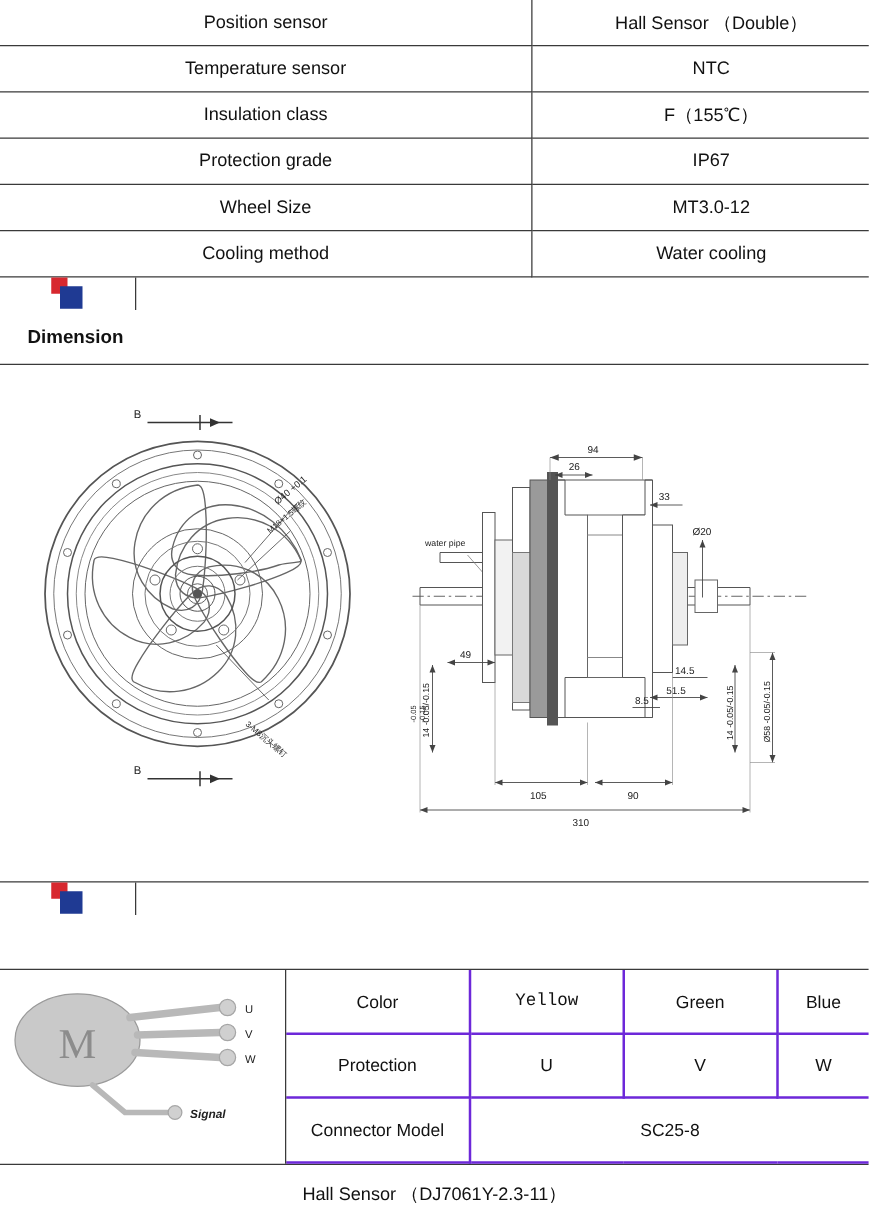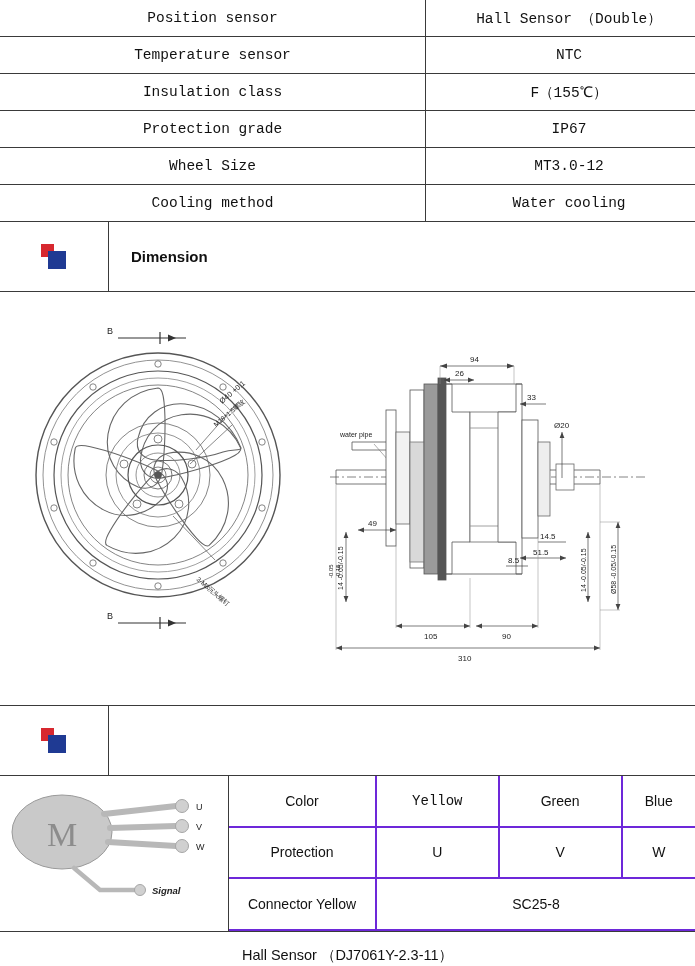--- a/index.html
+++ b/index.html
@@ -27,36 +27,36 @@
     border-collapse: collapse;
     table-layout: fixed;
   }
   table.spec td {
     border: 1px solid #3a3a3a;
     height: 36px;
     font-size: 14.5px;
     text-align: center;
     vertical-align: middle;
     padding: 0 4px;
-    font-family: Liberation Mono, monospace;
   }
   table.spec td.label { width: 417px; }
   table.spec td.value { width: 278px; }
   table.spec tr:first-child td { border-top: none; }
   table.spec td:first-child { border-left: none; }
   table.spec td:last-child { border-right: none; }
 
   
   .section {
     display: flex;
     align-items: stretch;
     border-left: none;
     border-right: none;
     border-bottom: 1px solid #3a3a3a;
     height: 69px;
+    flex-direction: column;
   }
   .section .logo-cell {
     width: 108px;
     border-right: 1px solid #3a3a3a;
     display: flex;
     align-items: center;
     justify-content: center;
   }
   .section .title-cell {
     flex: 1;
@@ -420,21 +420,21 @@
           <td class="col-c2">Green</td>
           <td class="col-c3">Blue</td>
         </tr>
         <tr>
           <td class="col-hdr">Protection</td>
           <td>U</td>
           <td>V</td>
           <td>W</td>
         </tr>
         <tr>
-          <td class="col-hdr">Connector Yellow</td>
+          <td class="col-hdr">Connector Model</td>
           <td colspan="3">SC25-8</td>
         </tr>
       </tbody>
     </table>
   </div>
 
   <div class="hall-row">Hall Sensor （DJ7061Y-2.3-11）</div>
 
 </div>
 

